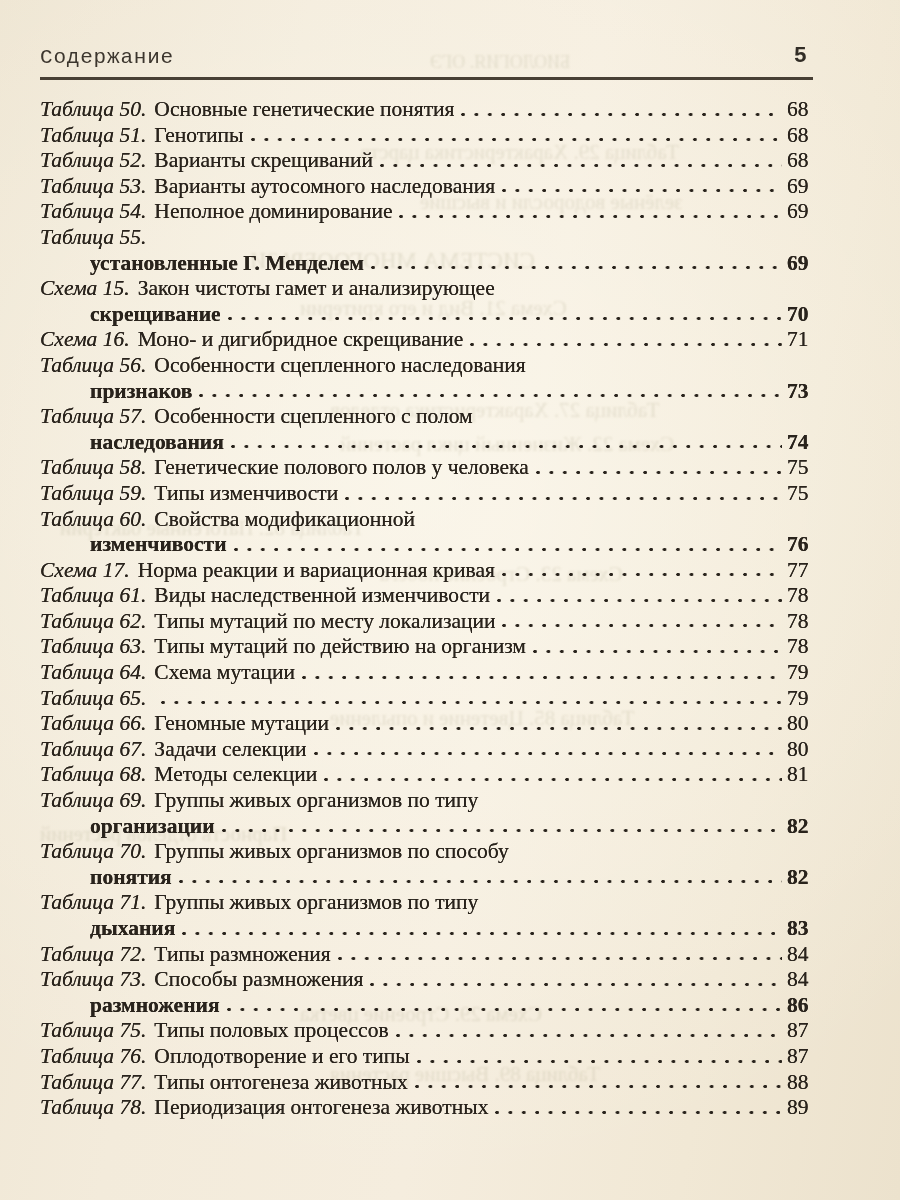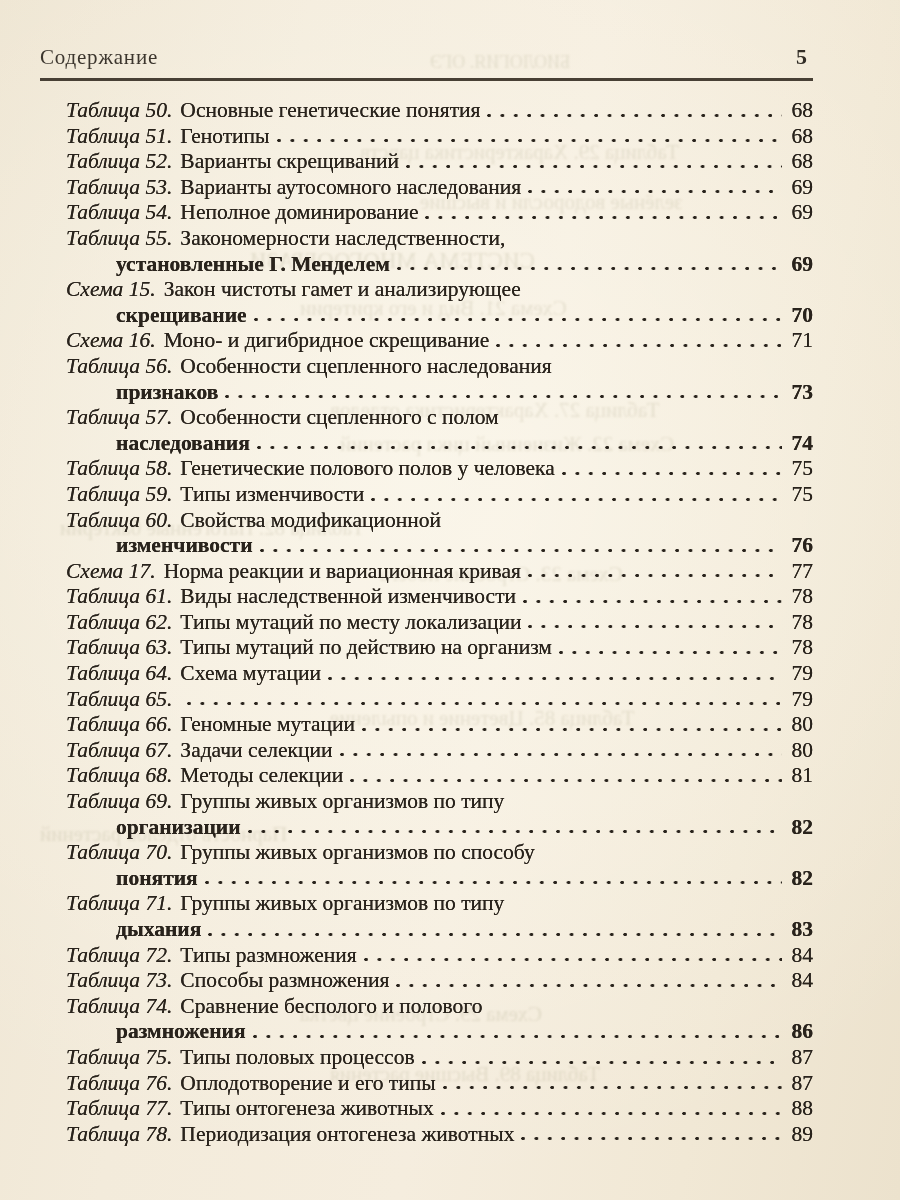--- a/index.html
+++ b/index.html
@@ -11,42 +11,41 @@
   }
   .ghost-layer{position:absolute;inset:0;z-index:1;}
   .ghost{
     position:absolute;transform:scaleX(-1);filter:blur(1.2px);
     color:rgba(122,116,70,.14);
     font-family:"Liberation Serif","DejaVu Serif",serif;white-space:nowrap;
   }
   .content{position:absolute;left:40px;top:0;width:773px;z-index:2;}
   .hdr{
     display:flex;justify-content:space-between;align-items:flex-end;
-    padding-top:44px;font-family:Liberation Serif, serif;
+    padding-top:44px;font-family:Liberation Mono, monospace;
   }
   .hdr-title{font-size:21px;color:#3c362e;letter-spacing:.8px;}
   .hdr-page{font-size:22px;font-weight:700;color:#322d26;padding-right:6px;}
   .rule{height:0;border:0;border-top:3px solid #484035;margin:8px 0 0 0;}
   .toc{
     padding-top:17px;
     font-family:"Liberation Serif","DejaVu Serif",serif;
     font-size:21.5px;color:#29231c;
     text-shadow:0 0 .4px #29231c;
-    margin-left:26px;
   }
   .line{display:flex;align-items:baseline;height:25.6px;white-space:nowrap;}
   .cont{margin-left:50px;font-weight:bold;}
   .prefix{font-style:italic;margin-right:8px;}
   .leader{
     flex:1 1 12px;min-width:12px;align-self:stretch;margin:0 5px 0 7px;
     background-image:radial-gradient(circle at 2px 50%, #29231c 1.55px, rgba(0,0,0,0) 1.95px);
     background-size:13.4px 5px;background-repeat:repeat-x;
     background-position:left 0px bottom 6px;
   }
-  .pg{min-width:26px;text-align:right;}
+  .pg{min-width:26px;text-align:left;}
 </style>
 </head>
 <body>
 
 <div class="ghost-layer">
     <div class="ghost" style="left: 430px; top: 52px; font-size: 18px;">БИОЛОГИЯ. ОГЭ</div>
     <div class="ghost" style="left: 360px; top: 140px; font-size: 21px;">Таблица 29. Характеристика царств</div>
     <div class="ghost" style="left: 420px; top: 190px; font-size: 21px;">зелёные водоросли и высшие</div>
     <div class="ghost" style="left: 250px; top: 248px; font-size: 23px;">СИСТЕМА МНОГООБРАЗИ</div>
     <div class="ghost" style="left: 300px; top: 296px; font-size: 21px;">Схема 21. Вид и его критерии</div>
@@ -103,21 +102,20 @@
         <div class="line">
           <span class="prefix">Таблица 54.</span>
           <span class="txt">Неполное доминирование</span>
           <span class="leader"></span>
           <span class="pg">69</span>
         </div>
       </div>
       <div class="entry">
         <div class="line">
           <span class="prefix">Таблица 55.</span>
-          <span class="txt">Закономерности наследственности,</span>
         </div>
         <div class="line cont">
           <span class="txt">установленные Г. Менделем</span>
           <span class="leader"></span>
           <span class="pg">69</span>
         </div>
       </div>
       <div class="entry">
         <div class="line">
           <span class="prefix">Схема 15.</span>
@@ -300,24 +298,20 @@
       </div>
       <div class="entry">
         <div class="line">
           <span class="prefix">Таблица 73.</span>
           <span class="txt">Способы размножения</span>
           <span class="leader"></span>
           <span class="pg">84</span>
         </div>
       </div>
       <div class="entry">
-        <div class="line">
-          <span class="prefix">Таблица 74.</span>
-          <span class="txt">Сравнение бесполого и полового</span>
-        </div>
         <div class="line cont">
           <span class="txt">размножения</span>
           <span class="leader"></span>
           <span class="pg">86</span>
         </div>
       </div>
       <div class="entry">
         <div class="line">
           <span class="prefix">Таблица 75.</span>
           <span class="txt">Типы половых процессов</span>

